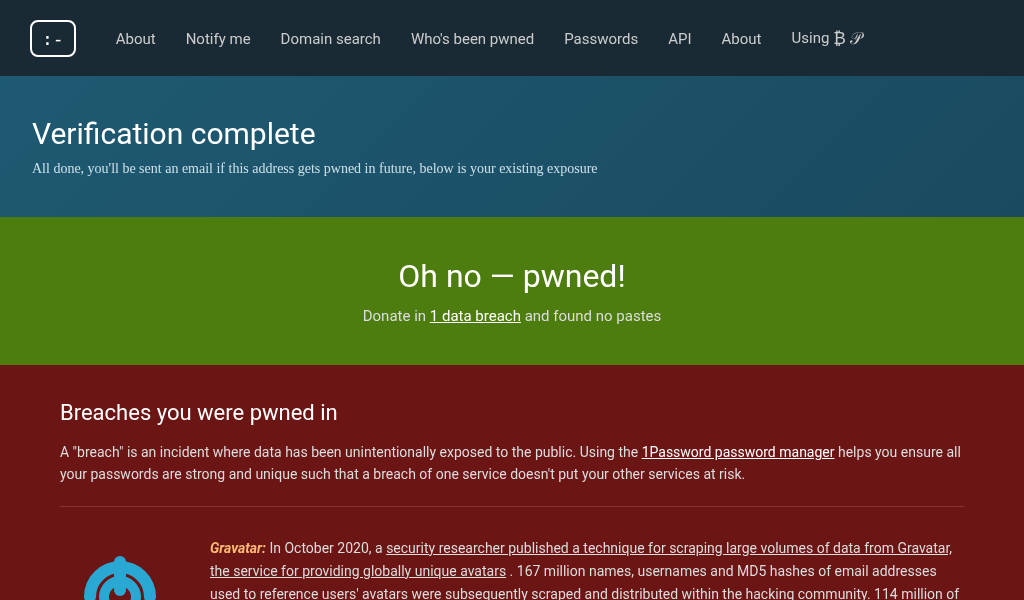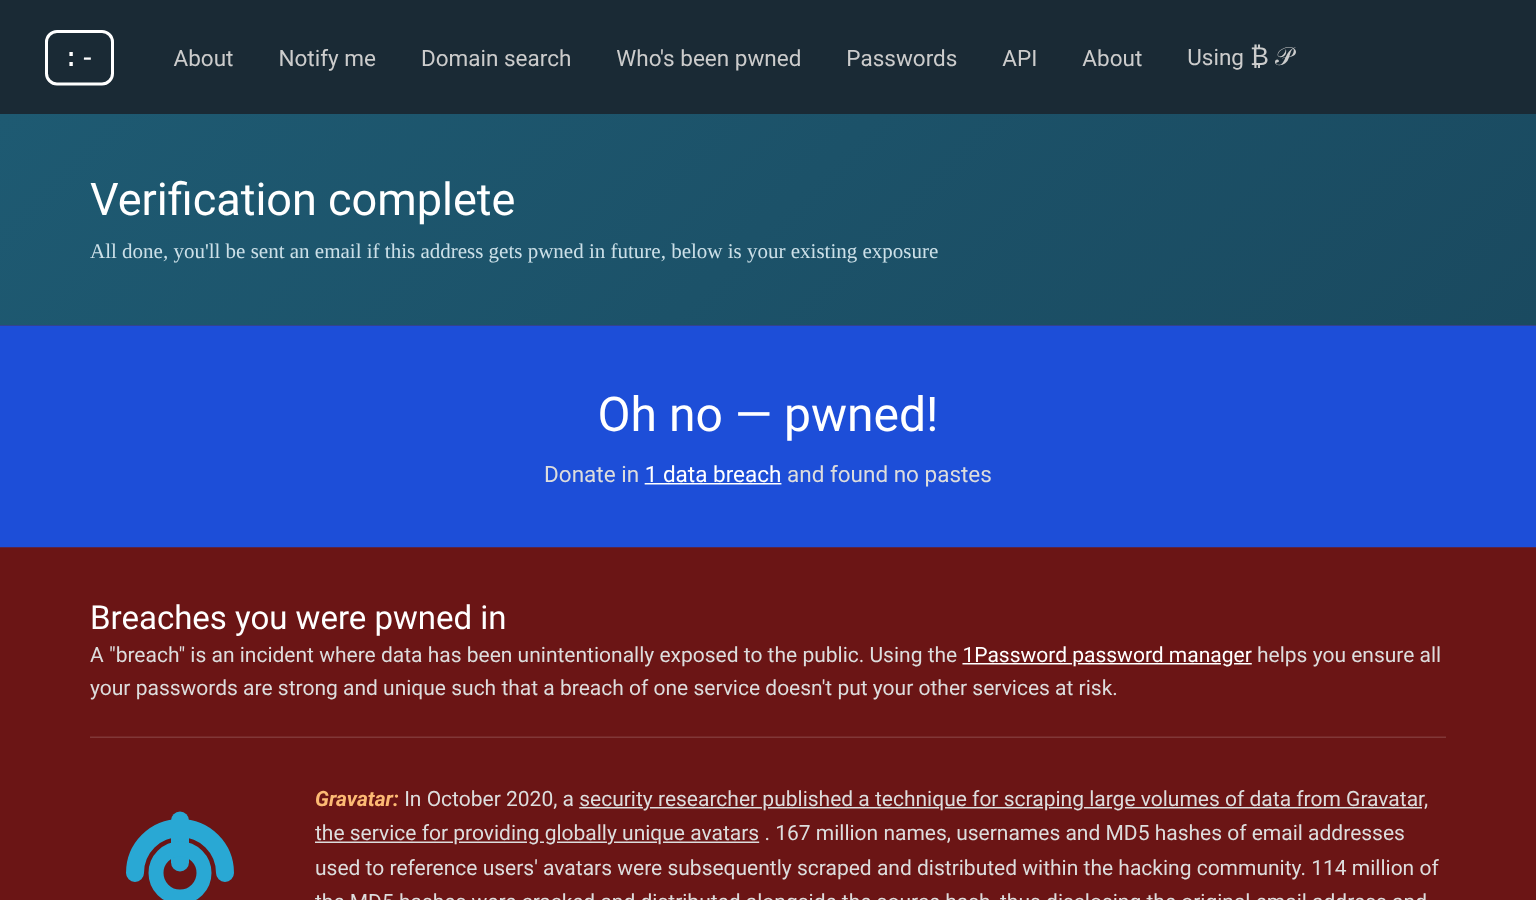--- a/index.html
+++ b/index.html
@@ -39,37 +39,37 @@
       align-items: center;
       gap: 4px;
       color: #ccc;
       font-size: 15px;
       cursor: pointer;
     }
 
     
     .verification-banner {
       background: linear-gradient(135deg, #1e5a72 0%, #1a4a60 100%);
-      padding: 40px 60px;
+      padding: 40px 32px;
     }
     .verification-banner h1 {
       color: #fff;
       font-size: 30px;
       font-weight: 400;
       margin-bottom: 10px;
     }
     .verification-banner p {
       color: #cce0e8;
       font-size: 14px;
       font-family: Liberation Serif, serif;
     }
 
     
     .pwned-section {
-      background: #1d4ed8;
+      background: #4d7c0f;
       padding: 40px 20px;
       text-align: center;
     }
     .pwned-section h2 {
       color: #fff;
       font-size: 32px;
       font-weight: 400;
       margin-bottom: 12px;
     }
     .pwned-section p {
@@ -83,21 +83,21 @@
 
     
     .breaches-section {
       background: #6b1515;
       padding: 35px 60px;
     }
     .breaches-section h3 {
       color: #fff;
       font-size: 22px;
       font-weight: 400;
-      margin-bottom: 1px;
+      margin-bottom: 16px;
     }
     .breaches-intro {
       color: #ddd;
       font-size: 14px;
       line-height: 1.6;
       margin-bottom: 30px;
       border-bottom: 1px solid rgba(255,255,255,0.15);
       padding-bottom: 20px;
     }
     .breaches-intro a {

